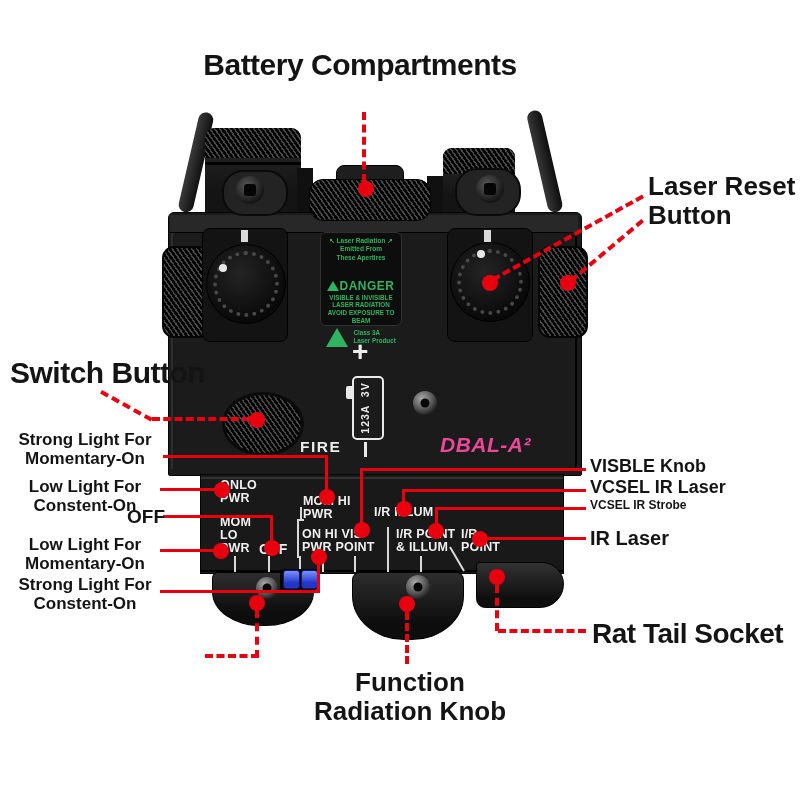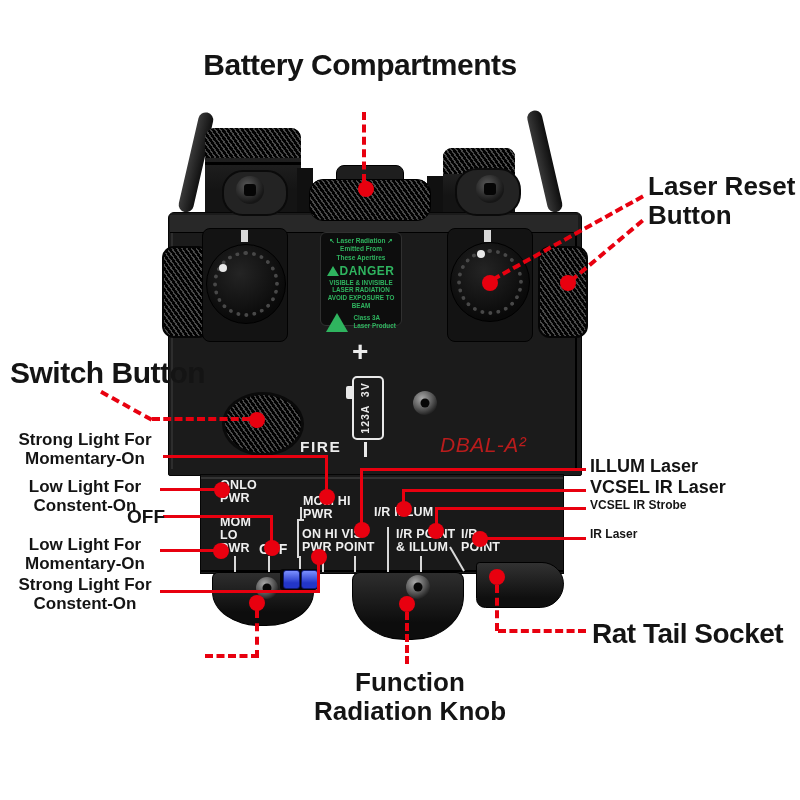--- a/index.html
+++ b/index.html
@@ -98,21 +98,21 @@
               background:radial-gradient(circle at 42% 36%, #242424, #090909 72%);border:1px solid #000;">
     <div class="detent" style="left:6px;top:6px;width:58px;height:58px;"></div>
   </div>
   <div class="abs" style="left:477px;top:250px;width:8px;height:8px;border-radius:50%;background:#e8e8e8;z-index:4;"></div>
 
   <div class="abs" style="left:320px;top:232px;width:80px;height:92px;background:#0d0d0d;border:1px solid #303030;
               border-radius:6px;z-index:3;color:var(--grn);text-align:center;font-weight:bold;">
     <div class="pre" style="font-size:6.5px;line-height:1.3;margin-top:4px;">↖ Laser Radiation ↗
 Emitted From
 These Apertires</div>
-    <div style="font-size:12px;letter-spacing:.5px;line-height:1.1;margin-top:3px;text-align:center;">
+    <div style="font-size:12px;letter-spacing:.5px;line-height:1.1;margin-top:18px;text-align:center;">
       <span style="display:inline-block;width:0;height:0;border-left:6px solid transparent;border-right:6px solid transparent;border-bottom:10px solid var(--grn);vertical-align:-1px;"></span><span>DANGER</span>
     </div>
     <div class="pre" style="font-size:6.3px;line-height:1.25;">VISIBLE &amp; INVISIBLE
 LASER RADIATION
 AVOID EXPOSURE TO
 BEAM</div>
     <div style="display:flex;align-items:center;justify-content:space-evenly;margin-top:3px;">
       <span style="display:inline-block;width:0;height:0;border-left:11px solid transparent;border-right:11px solid transparent;border-bottom:19px solid var(--grn);"></span>
       <span class="pre" style="font-size:6.3px;line-height:1.3;text-align:left;">Class 3A
 Laser Product</span>
@@ -125,21 +125,21 @@
     <div class="abs" style="left:-18px;top:23px;width:60px;height:14px;transform:rotate(-90deg);font-size:10.5px;font-weight:bold;
                 color:#e9e9e9;text-align:center;letter-spacing:1px;white-space:pre;">123A  3V</div>
   </div>
   <div class="abs wline" style="left:364px;top:442px;width:3px;height:15px;background:#e9e9e9;"></div>
 
   <div class="screw" style="left:413px;top:391px;width:24px;height:24px;">
       <div></div>
     </div>
 
   <div class="abs" style="left:300px;top:438px;font-size:15.5px;font-weight:bold;color:#ececec;letter-spacing:1.5px;z-index:3;">FIRE</div>
-  <div class="abs" style="left:440px;top:433px;font-size:21px;font-weight:normal;font-style:italic;color:#b91c1c;letter-spacing:.5px;z-index:3;">DBAL-A²</div>
+  <div class="abs" style="left:440px;top:433px;font-size:21px;font-weight:bold;font-style:italic;color:#ec4899;letter-spacing:.5px;z-index:3;">DBAL-A²</div>
 
   <div class="abs knurl" style="left:222px;top:392px;width:76px;height:58px;border-radius:50%;border:3px solid #0a0a0a;z-index:3;"></div>
 
   <div class="abs" style="left:200px;top:474px;width:362px;height:98px;background:#191919;border:1px solid #050505;z-index:1;">
     <div class="abs" style="left:0;top:2px;width:362px;height:2px;background:#333;"></div>
     <div class="abs" style="left:0;top:95px;width:362px;height:2px;background:#000;"></div>
   </div>
   <div class="abs wline" style="left:196px;top:489px;width:26px;height:2px;"></div>
 
   <div class="panel-txt" style="left:220px;top:479px;">ONLO
@@ -261,24 +261,24 @@
   <div class="abs blk pre" style="left:5px;top:430px;width:160px;text-align:center;font-size:17px;line-height:1.12;z-index:8;">Strong Light For
 Momentary-On</div>
   <div class="abs blk pre" style="left:5px;top:477px;width:160px;text-align:center;font-size:17px;line-height:1.12;z-index:8;">Low Light For
 Constent-On</div>
   <div class="abs blk" style="left:5px;top:506px;width:160px;text-align:right;font-size:19px;z-index:8;">OFF</div>
   <div class="abs blk pre" style="left:5px;top:535px;width:160px;text-align:center;font-size:17px;line-height:1.12;z-index:8;">Low Light For
 Momentary-On</div>
   <div class="abs blk pre" style="left:5px;top:575px;width:160px;text-align:center;font-size:17px;line-height:1.12;z-index:8;">Strong Light For
 Constent-On</div>
 
-  <div class="abs blk" style="left:590px;top:456px;font-size:18px;z-index:8;">ILLUM Laser</div>
+  <div class="abs blk" style="left:590px;top:456px;font-size:18px;z-index:8;">VISBLE Knob</div>
   <div class="abs blk" style="left:590px;top:477px;font-size:18px;z-index:8;">VCSEL IR Laser</div>
   <div class="abs blk" style="left:590px;top:498px;font-size:12px;z-index:8;">VCSEL IR Strobe</div>
-  <div class="abs blk" style="left:590px;top:527px;font-size:12px;z-index:8;">IR Laser</div>
+  <div class="abs blk" style="left:590px;top:527px;font-size:20px;z-index:8;">IR Laser</div>
 
 
   <div class="abs blk pre" style="left:300px;top:668px;width:220px;text-align:center;font-size:26px;line-height:1.1;z-index:8;">Function
 Radiation Knob</div>
 
   <div class="abs blk" style="left:592px;top:618px;font-size:28px;letter-spacing:-.5px;z-index:8;">Rat Tail Socket</div>
 
 </div>
 
 </body></html>

